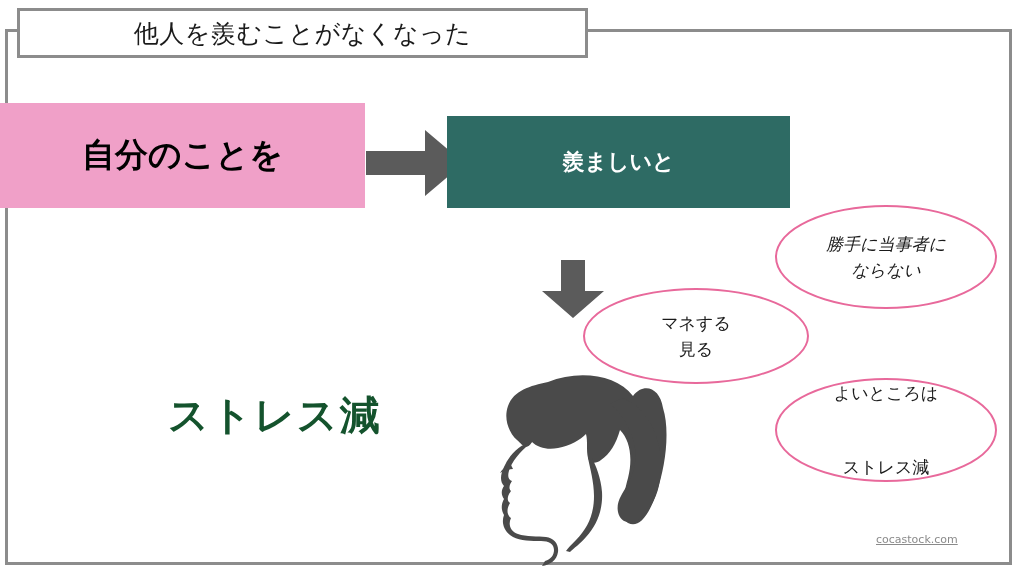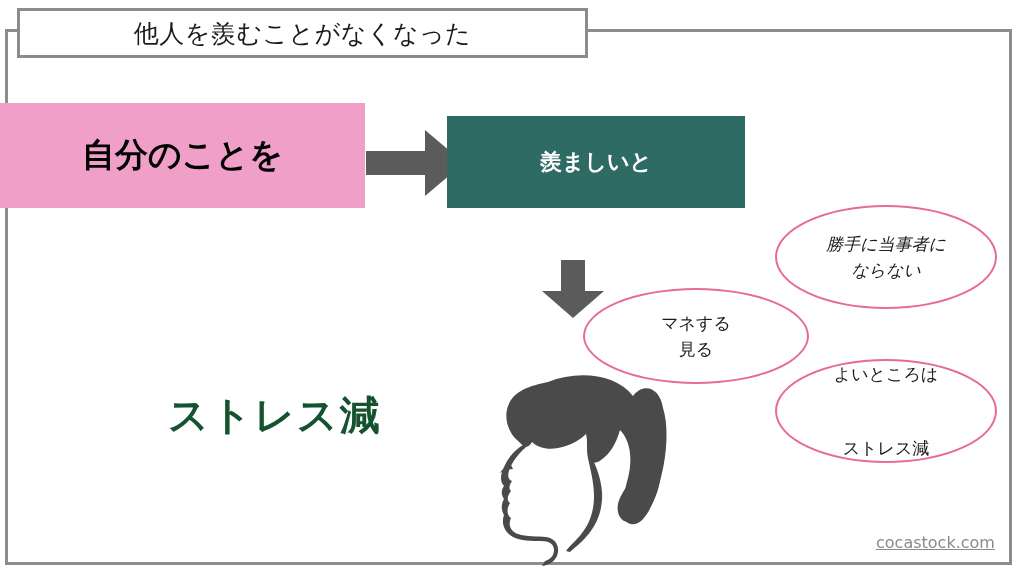--- a/index.html
+++ b/index.html
@@ -95,21 +95,21 @@
     line-height: 1.28;
     color: #000000;
     white-space: nowrap;
   }
 
   
   .teal-box {
     position: absolute;
     left: 447px;
     top: 116px;
-    width: 298px;
+    width: 343px;
     height: 92px;
     background: #2e6b64;
     display: flex;
     flex-direction: column;
     align-items: center;
     justify-content: center;
   }
   .teal-box .line {
     font-weight: bold;
     font-size: 22px;
@@ -168,28 +168,28 @@
     justify-content: center;
   }
   .bubble .line {
     font-size: 17px;
     line-height: 1.55;
     color: #1a1a1a;
     white-space: nowrap;
   }
   .bubble-1 { left: 775px; top: 205px;  width: 218px; height: 100px; font-style: italic; }
   .bubble-2 { left: 583px; top: 288px;  width: 222px; height: 92px;  }
-  .bubble-3 { left: 775px; top: 359px;  width: 218px; height: 100px; gap: 47px; }
+  .bubble-3 { left: 775px; top: 378px;  width: 218px; height: 100px; gap: 47px; }
 
   
   .watermark {
     position: absolute;
     left: 876px;
     top: 533px;
-    font-size: 16px;
+    font-size: 11px;
     color: #8a8a8a;
     text-decoration: underline;
     white-space: nowrap;
   }
 </style>
 </head>
 <body>
 
 <div id="slide">
 

